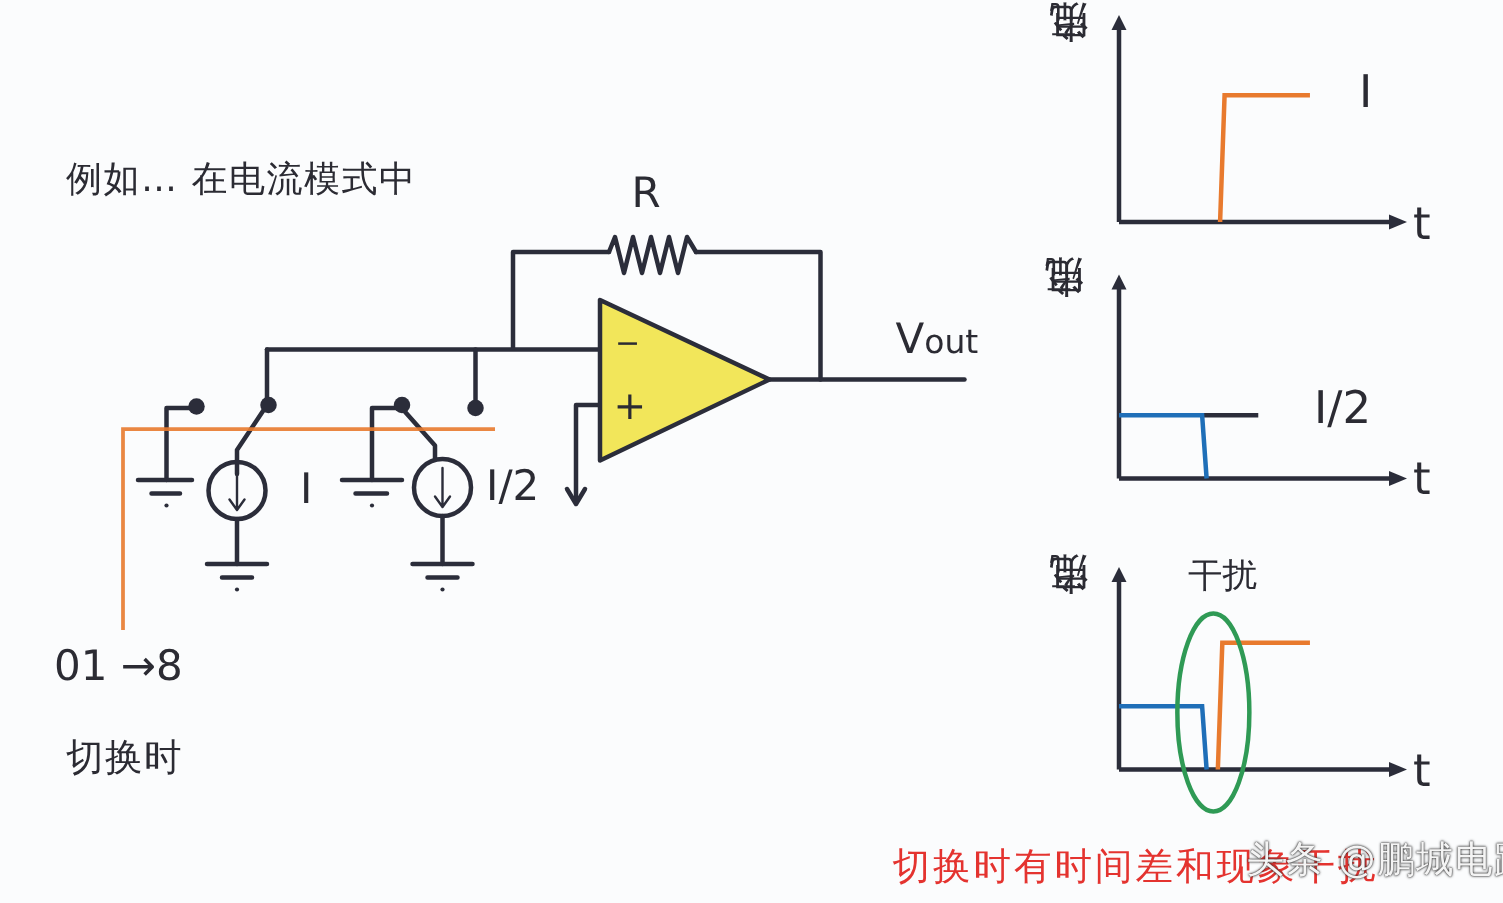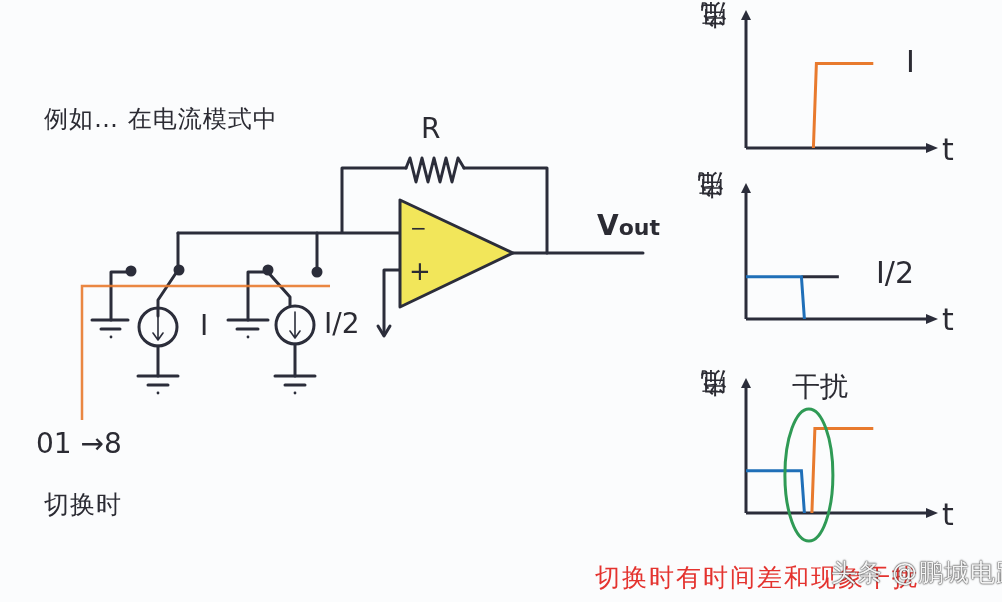--- a/index.html
+++ b/index.html
@@ -84,34 +84,34 @@
       <path d="M746 513 H928" stroke="#2b2d3a" stroke-width="3" fill="none"></path>
       <path d="M926 508 L938 513 L926 518Z" fill="#2b2d3a"></path>
       <path d="M746 470.76 L801.4112 470.76 L804.4064 513" stroke="#1f6fb8" stroke-width="3" fill="none" stroke-linejoin="miter"></path>
       <path d="M811.8944 513 L814.8896 428.52 L873.296 428.52" stroke="#e87a2e" stroke-width="3" fill="none" stroke-linejoin="miter"></path>
       <ellipse cx="808.8992" cy="475" rx="24" ry="66" stroke="#2f9a55" stroke-width="3" fill="none"></ellipse>
     </g>
 </svg>
 
 <div class="lbl cap" style="left:44px;top:107px;text-align:center;">例如… 在电流模式中</div>
 <div class="lbl" style="left:421px;top:115px;font-size:28px;">R</div>
-<div class="lbl" style="left:597px;top:212px;font-size:28px;font-weight:bold;"><span>V</span><span style="font-size:22px;">out</span></div>
+<div class="lbl" style="left:597px;top:212px;font-size:28px;"><span>V</span><span style="font-size:22px;">out</span></div>
 <div class="lbl" style="left:410px;top:218px;font-size:20px;">−</div>
 <div class="lbl" style="left:409px;top:258px;font-size:26px;">+</div>
 <div class="lbl" style="left:200px;top:312px;font-size:28px;">I</div>
 <div class="lbl" style="left:324px;top:310px;font-size:28px;">I/2</div>
 <div class="lbl" style="left:36px;top:430px;font-size:28px;">01 →8</div>
 <div class="lbl cap" style="left:44px;top:468px;font-size:25px;margin-top:24px;">切换时</div>
 
 <div class="lbl vlab" style="left:700px;top:50px;">电流</div>
 <div class="lbl tl" style="left:942px;top:135px;">t</div>
 <div class="lbl cur" style="left:906px;top:47px;">I</div>
 
 <div class="lbl vlab" style="left:697px;top:220px;">电流</div>
 <div class="lbl tl" style="left:942px;top:305px;">t</div>
 <div class="lbl cur" style="left:876px;top:258px;">I/2</div>
 
 <div class="lbl vlab" style="left:700px;top:418px;">电流</div>
 <div class="lbl tl" style="left:942px;top:500px;">t</div>
-<div class="lbl" style="left:792px;top:373px;font-size:28px;">干扰</div>
+<div class="lbl" style="left:792px;top:373px;font-size:23px;">干扰</div>
 
 <div class="lbl red" style="left:595px;top:565px;">切换时有时间差和现象干扰</div>
 <div class="lbl wm" style="left:831px;top:560px;">头条 @鹏城电路</div>
 
 </body></html>

